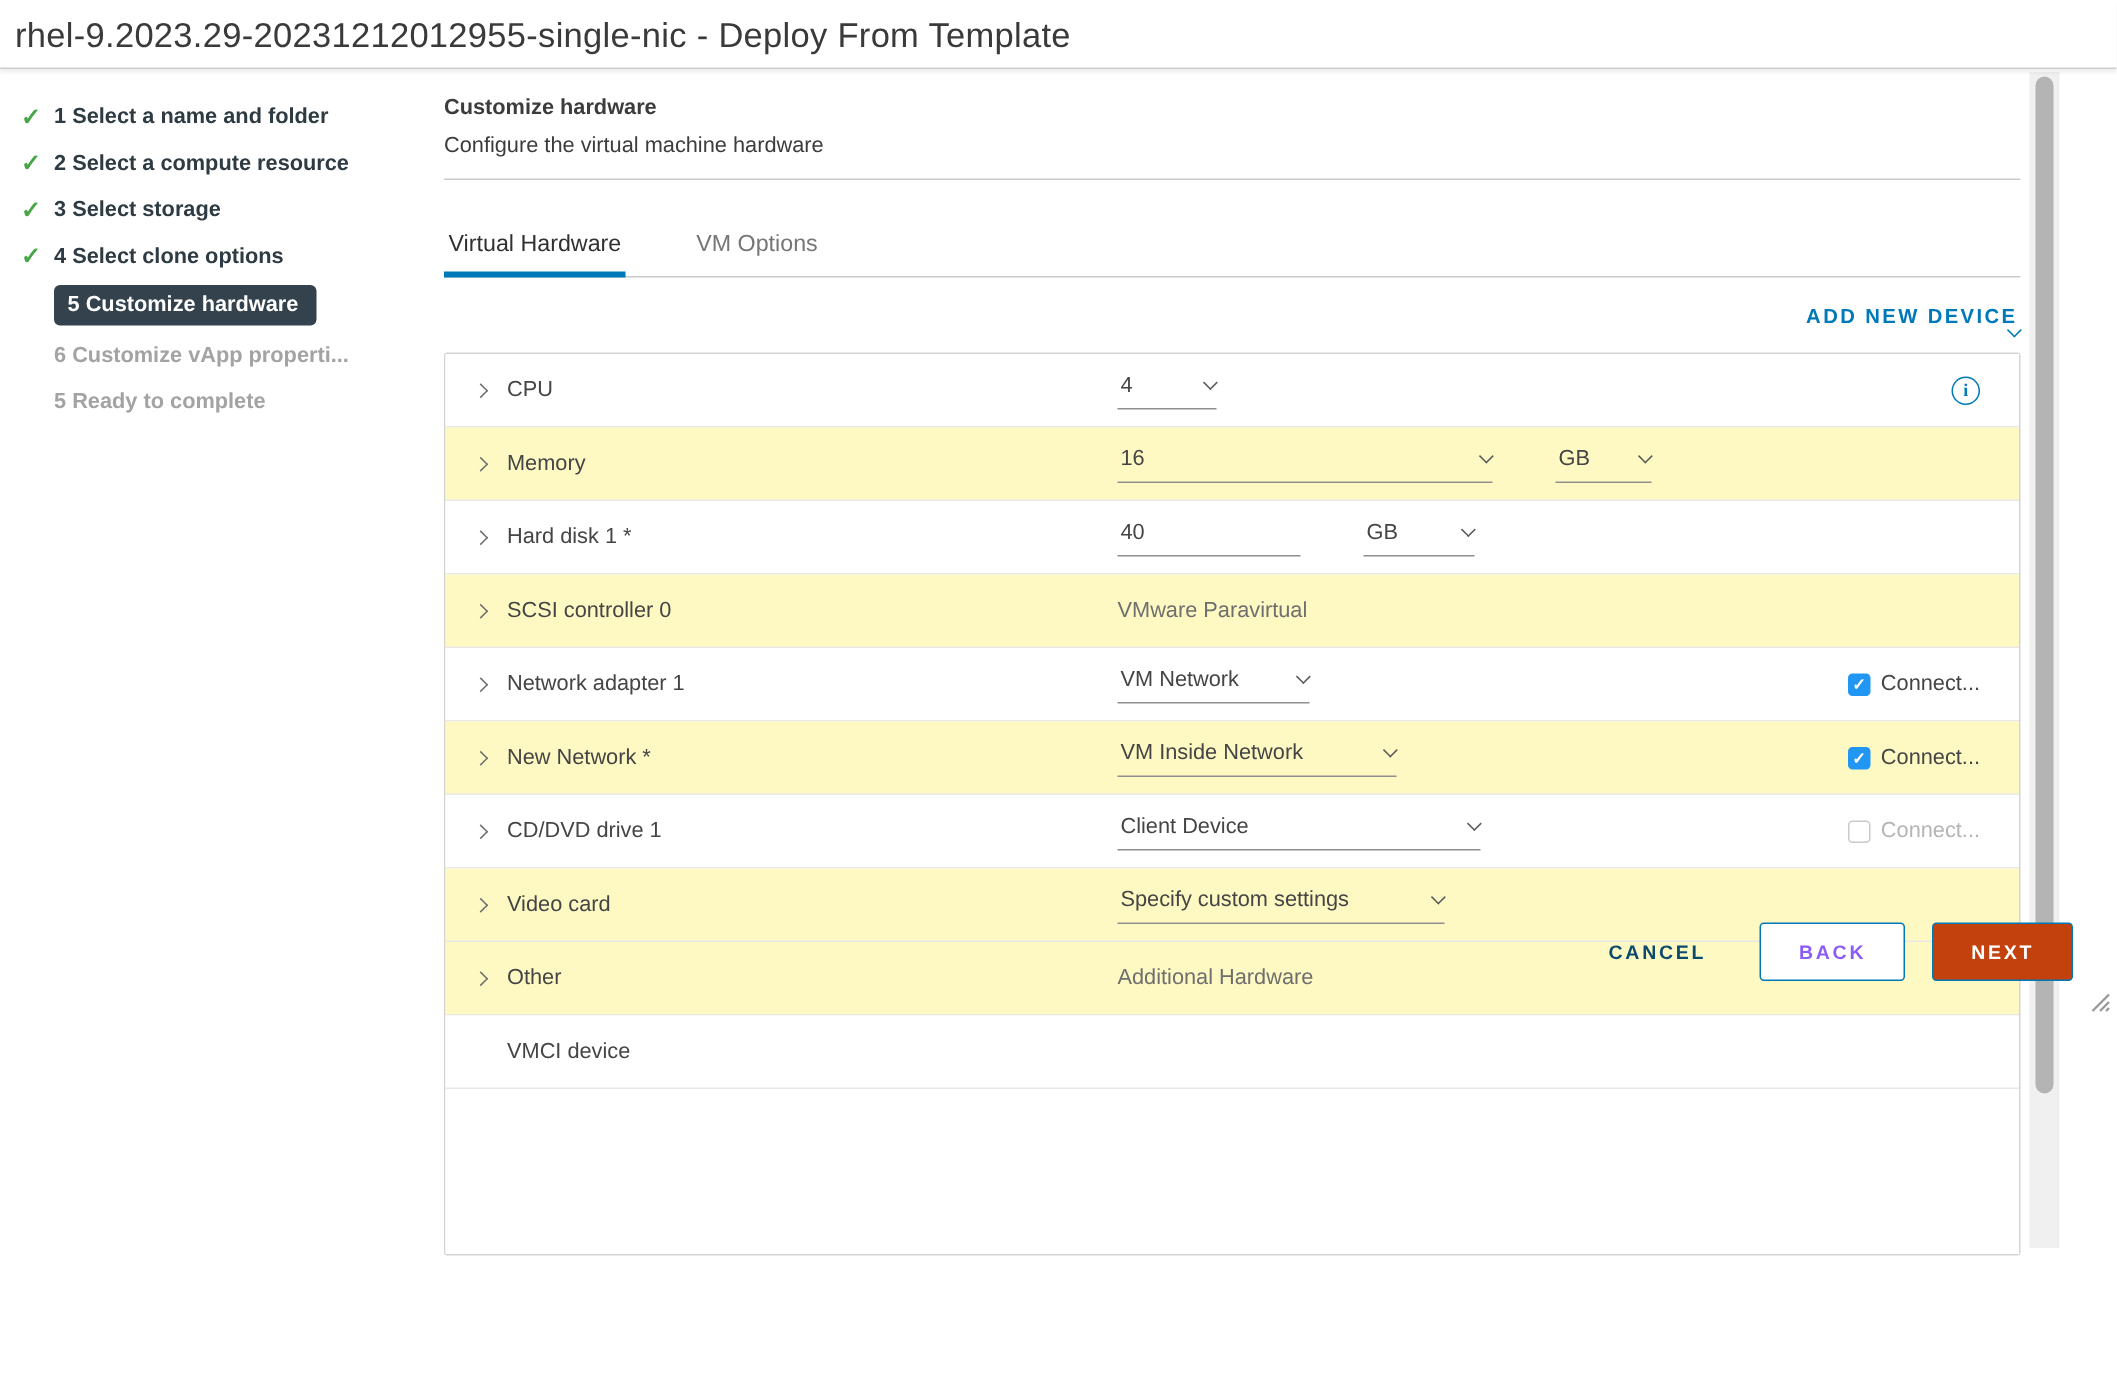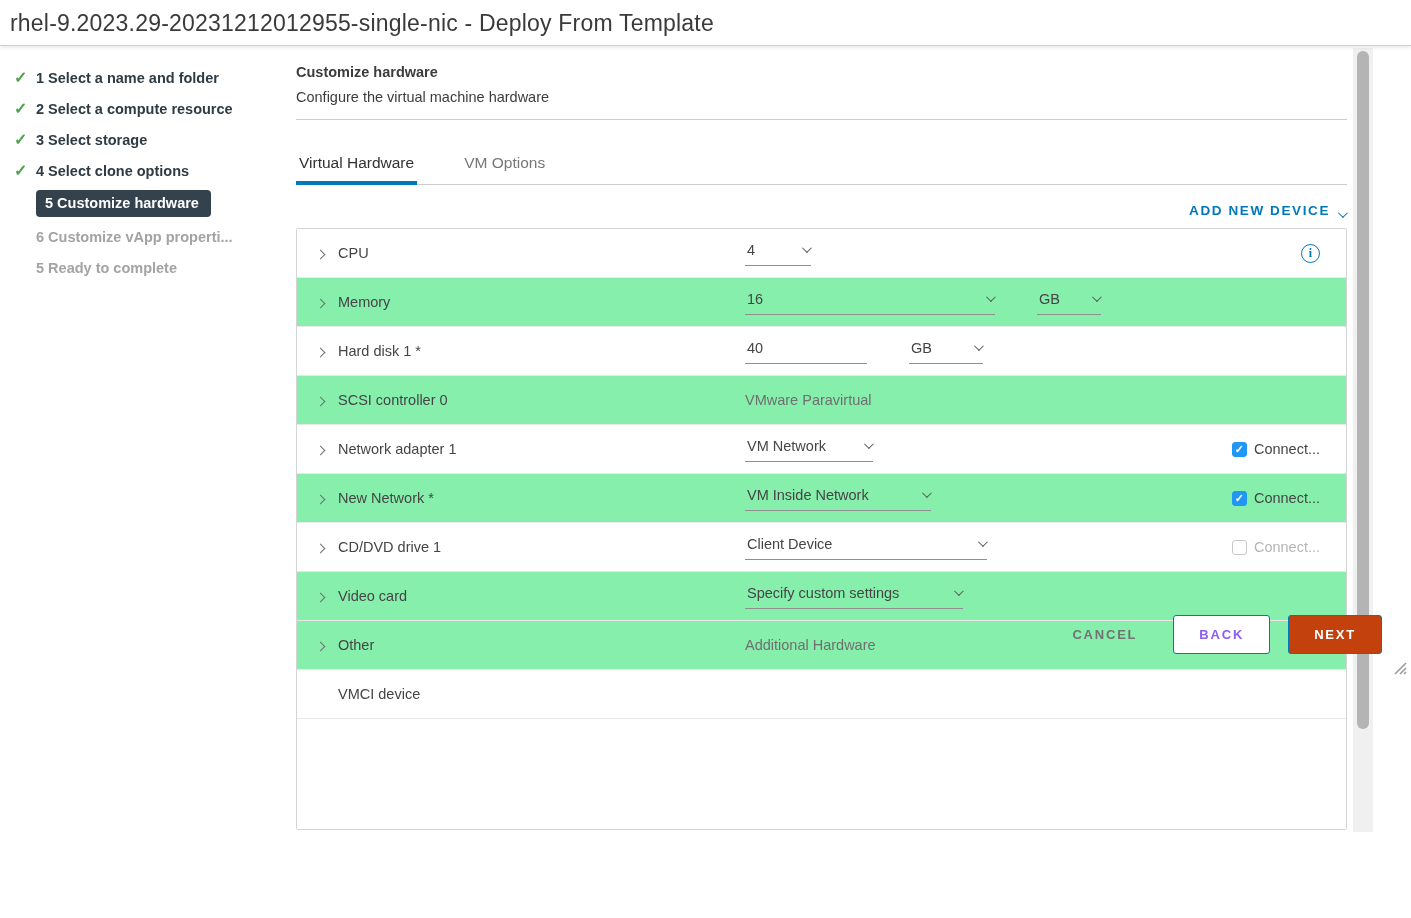--- a/index.html
+++ b/index.html
@@ -33,34 +33,34 @@
 
   
   .tabs { display:flex; margin-top:24px; border-bottom:1px solid #ccc; }
   .tab { font-size:15.5px; padding:10px 3px 9px 3px; margin-right:44px; cursor:pointer; }
   .tab.active { color:#313131; border-bottom:4px solid #0079b8; margin-bottom:-1px; }
   .tab.inactive { color:#767676; }
 
   
   .device-toolbar { display:flex; justify-content:flex-end; padding:18px 2px 8px 0; }
   .add-device { display:inline-flex; align-items:flex-end; color:#0079b8; font-size:13.5px;
-                font-weight:700; letter-spacing:1.6px; cursor:pointer; }
+                font-weight:700; letter-spacing:1.6px; cursor:pointer;flex-direction:column; }
 
   
   .chev-down { display:inline-block; width:7px; height:7px; border-right:1.6px solid #5a5a5a;
                border-bottom:1.6px solid #5a5a5a; transform:rotate(45deg) translateY(-2px); margin-left:10px; }
   .add-device .chev-down { border-color:#0079b8; margin-left:8px; }
   .chev-right { display:inline-block; width:7px; height:7px; border-right:1.4px solid #6f6f6f;
                 border-bottom:1.4px solid #6f6f6f; transform:rotate(-45deg); }
 
   
   .hw-table { border:1px solid #d4d4d4; border-radius:2px; margin-top:2px; background:#fff; }
   .hw-row { display:flex; align-items:center; min-height:49px; border-bottom:1px solid #e8e8e8;
             background:#fff; padding:0 26px 0 20px; }
-  .hw-row.alt { background:#86efac; }
+  .hw-row.alt { background:#fef9c3; }
   .hw-row:last-child { border-bottom:none; }
   .row-left { width:428px; flex:none; display:flex; align-items:center; }
   .row-left .chevbox { width:21px; flex:none; }
   .row-label { font-size:14.5px; color:#454545; }
   .row-control { display:flex; align-items:center; flex:1; }
   .row-right { margin-left:auto; display:flex; align-items:center; }
 
   .select { display:inline-flex; align-items:center; justify-content:space-between;
             border-bottom:1px solid #8f8f8f; padding:1px 2px 7px 2px; font-size:14.5px;
             color:#454545; cursor:pointer; }
@@ -97,21 +97,21 @@
   
   .scroll-track { position:absolute; top:48px; right:38px; width:20px; height:784px;
                   background:#f0f0f0; }
   .scroll-thumb { position:absolute; top:3px; left:4px; width:12px; height:678px;
                   background:#b4b4b4; border-radius:7px; }
 
   
   .footer { position:absolute; bottom:26px; right:29px; display:flex; align-items:center; }
   .btn { font-family:"Liberation Sans", sans-serif; font-size:13px; font-weight:700;
          letter-spacing:1.8px; cursor:pointer; }
-  .btn-link { color:#737373; background:none; border:none; margin-right:36px; }
+  .btn-link { color:#0c4a6e; background:none; border:none; margin-right:36px; }
   .btn-outline { color:#8b5cf6; background:#fff; border:1px solid #0079b8; border-radius:3px;
                  padding:11px 25px; margin-right:18px; }
   .btn-primary { color:#fff; background:#c2410c; border:1px solid #0079b8; border-radius:3px;
                  padding:11px 25px; }
 
   .resize-grip { position:absolute; right:4px; bottom:5px; width:16px; height:16px; }
 </style>
 </head>
 <body>
 

